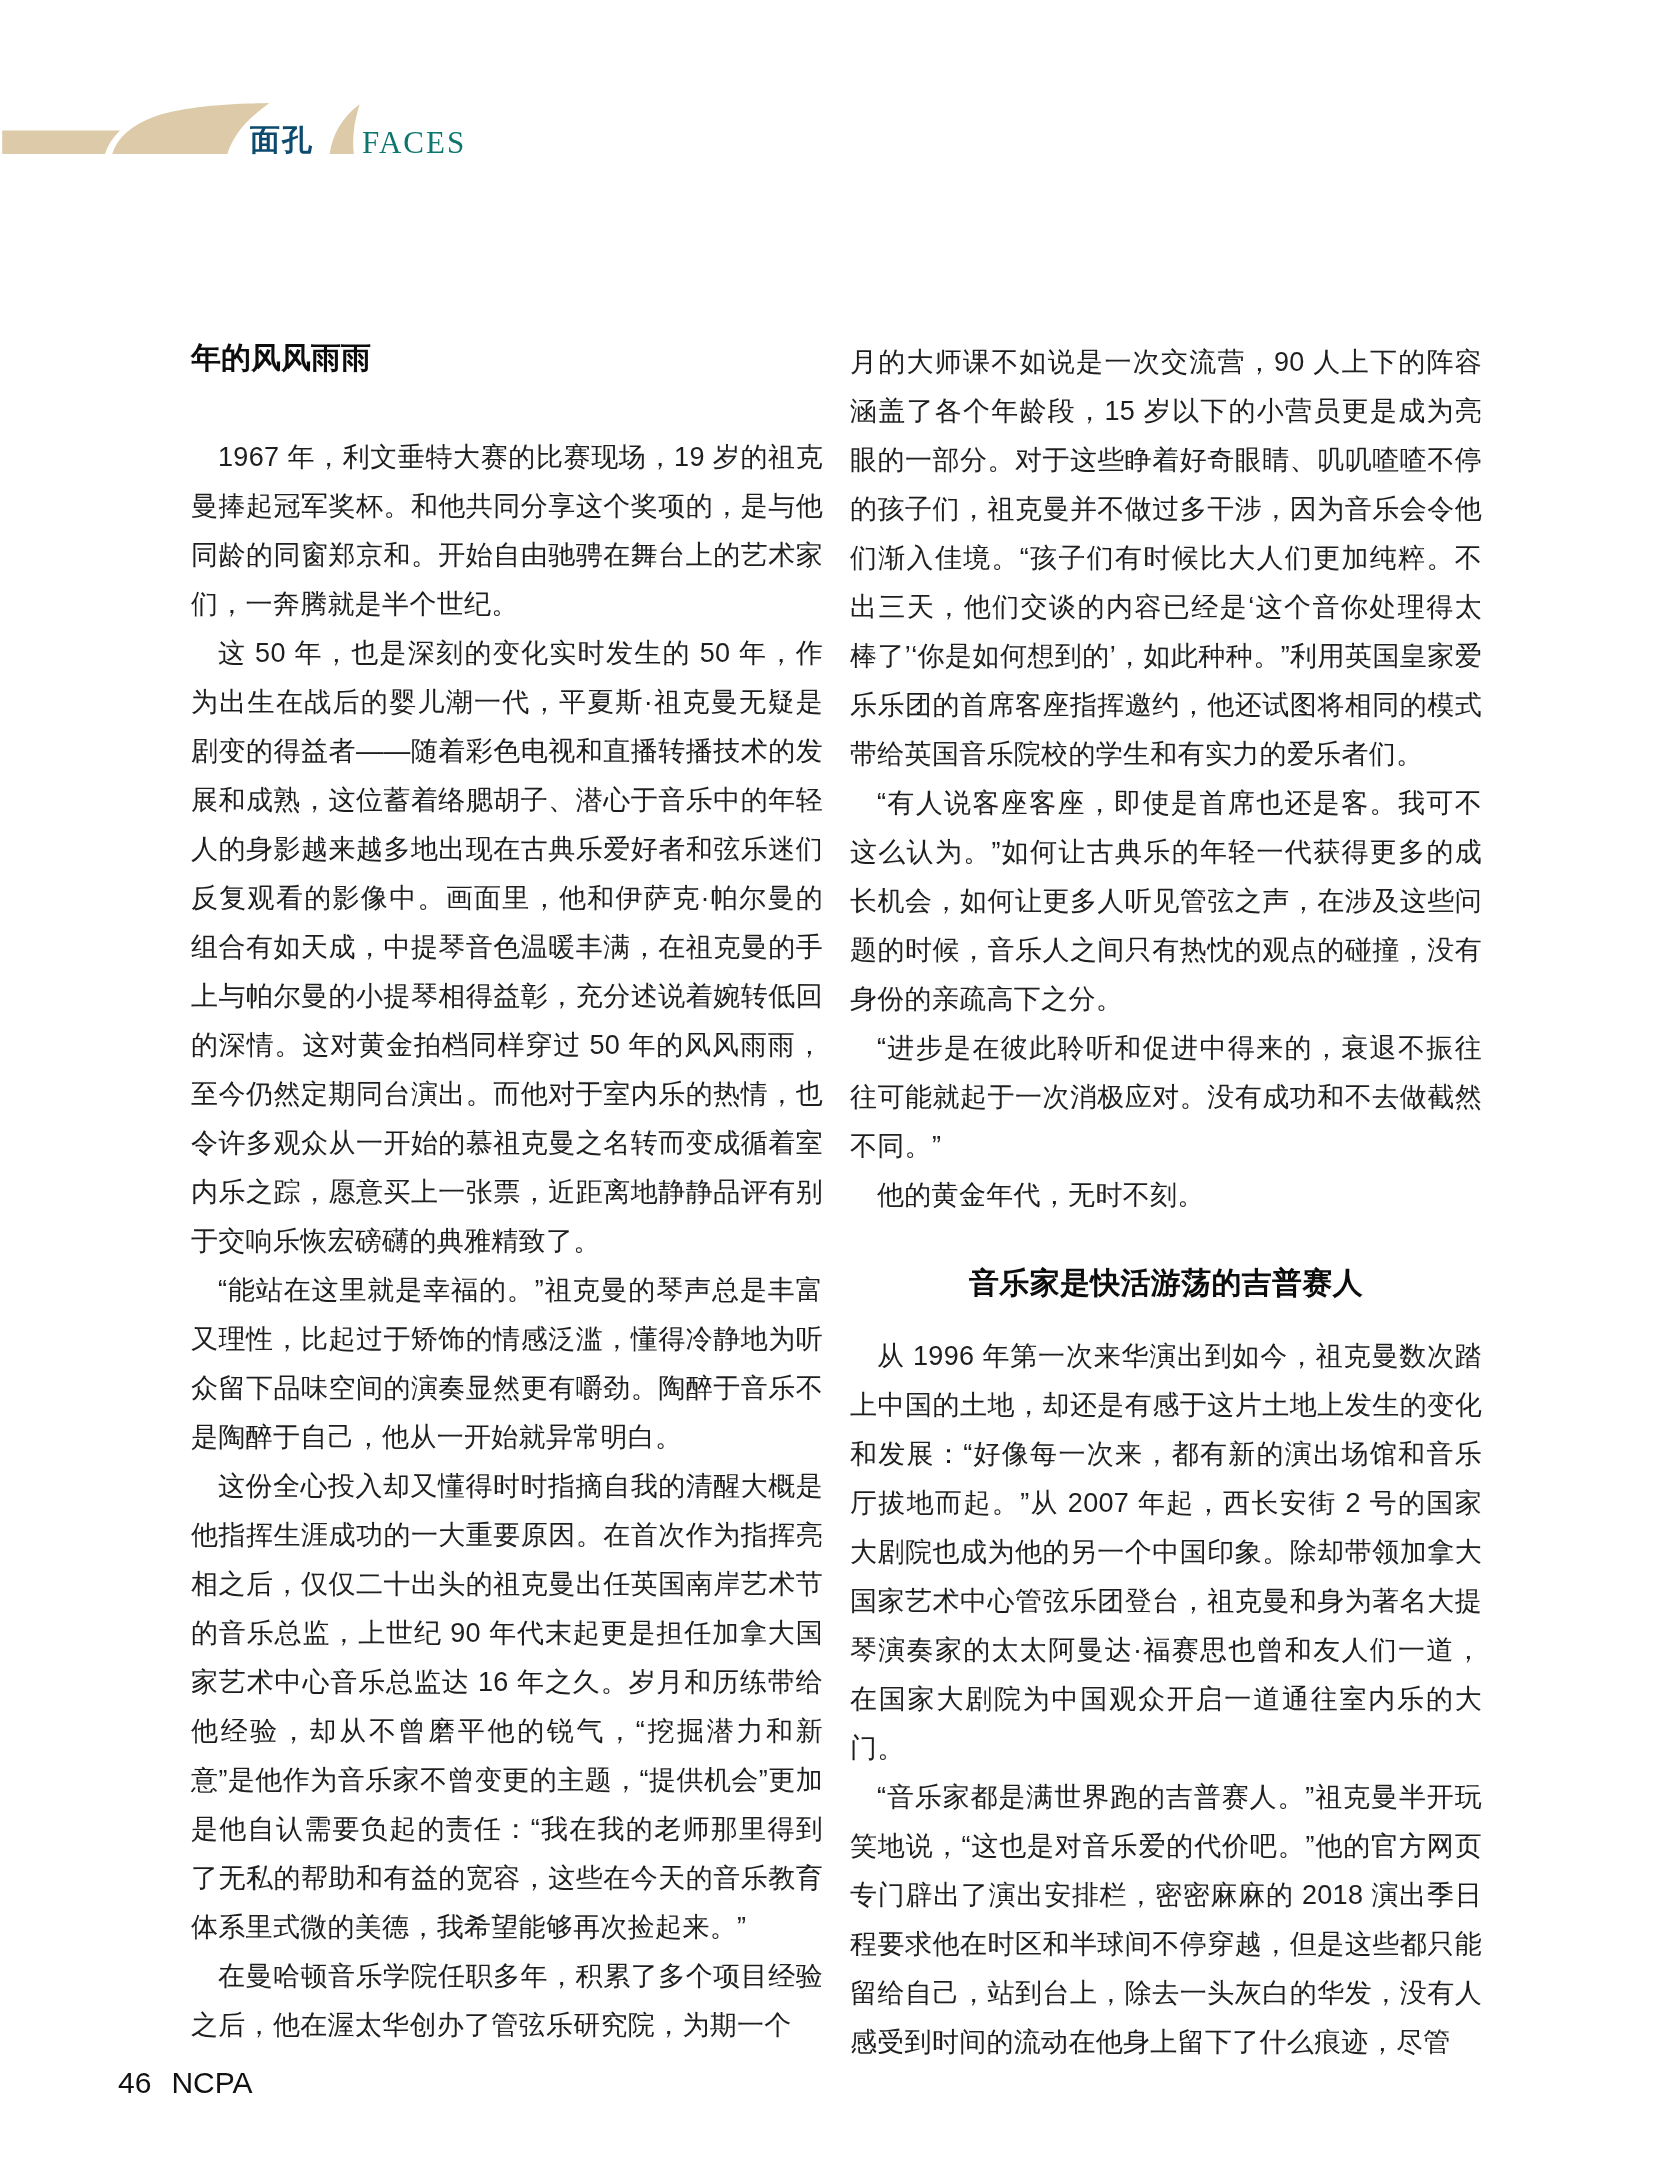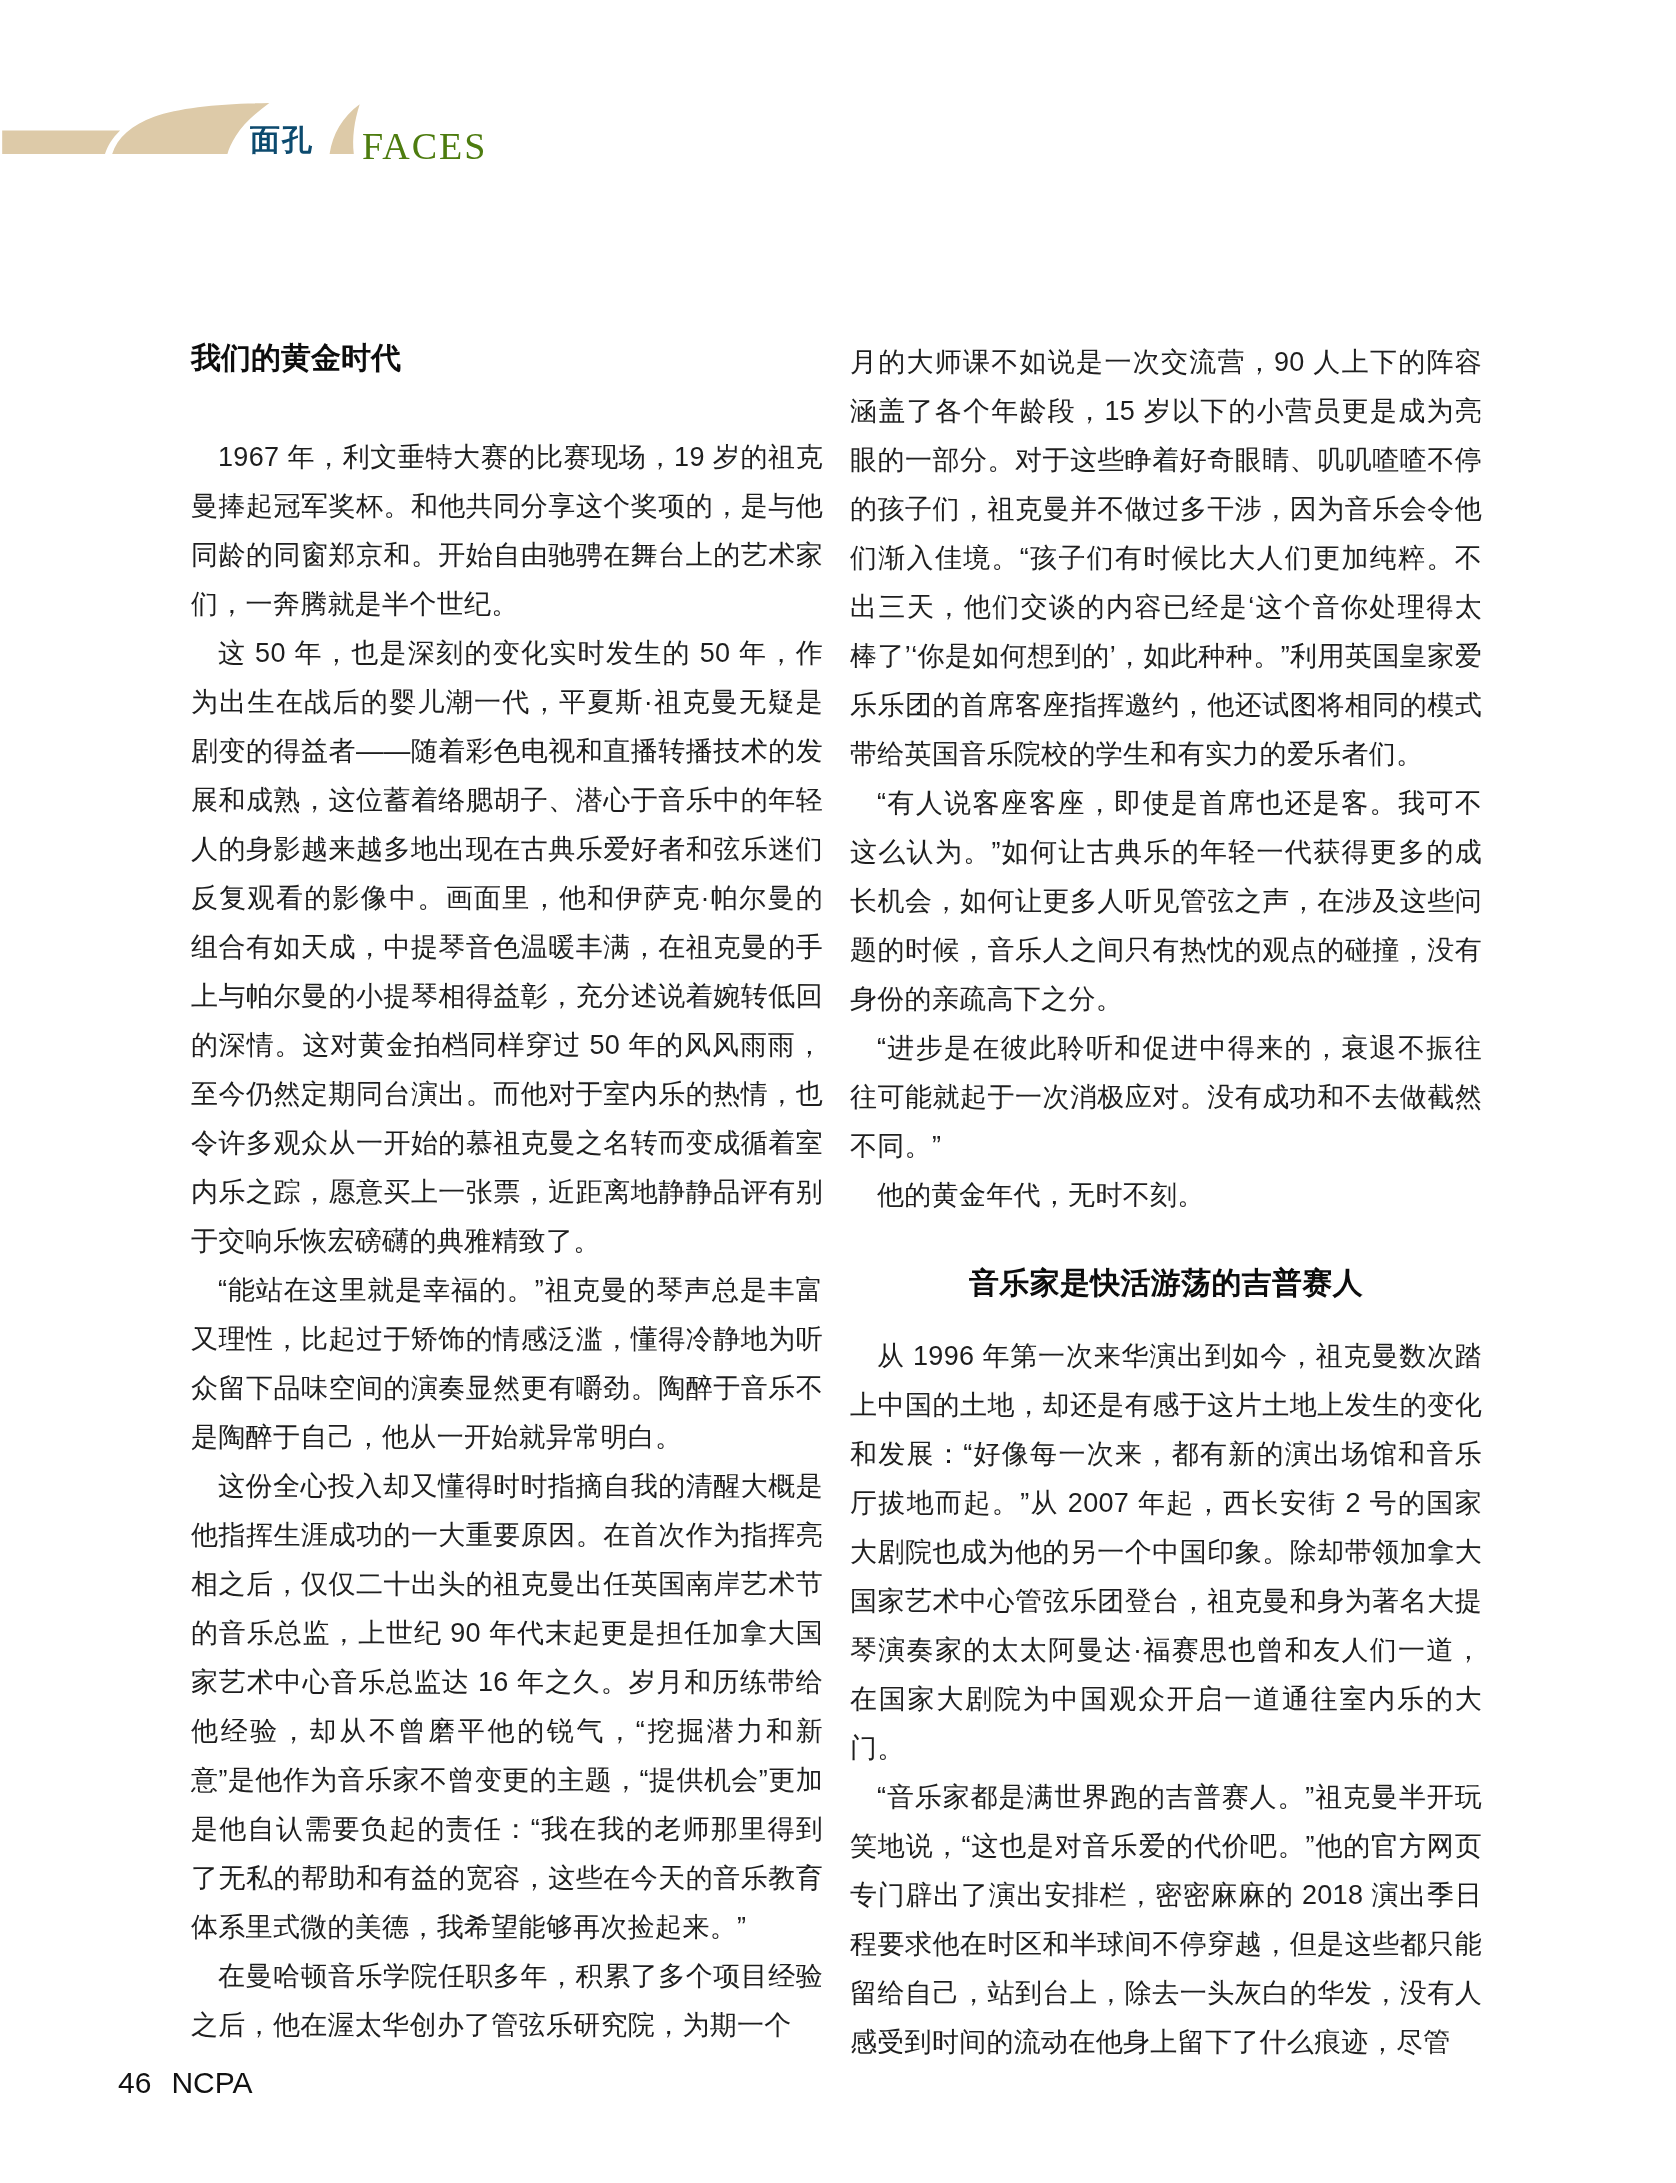--- a/index.html
+++ b/index.html
@@ -16,21 +16,21 @@
   .header-svg { position: absolute; left: 0; top: 103px; }
   .accent { fill: var(--accent-color, #ddcaa8); }
   .logo-cn {
     position: absolute; left: 250px; top: 125px;
     font-size: 30px; font-weight: bold; color: #0c4a6e;
     letter-spacing: 2px; line-height: 1;
   }
   .logo-en {
     position: absolute; left: 362px; top: 127px;
     font-family: "Liberation Serif", serif;
-    font-size: 38px; color: #4d7c0f; letter-spacing: 2px; line-height: 1;
+    font-size: 31px; color: #0f766e; letter-spacing: 2px; line-height: 1;
   }
   
   .heading1 {
     position: absolute; left: 191px; top: 341px;
     font-size: 30px; font-weight: bold; color: #0d0d0d;
     margin: 0; line-height: 1.1;
   }
   .col {
     position: absolute;
     width: 632px;
@@ -64,21 +64,21 @@
 <div class="page">
 
   <svg class="header-svg" width="502" height="55" viewBox="0 0 760 84" aria-hidden="true">
     <path class="accent" d="M0,42 H180 C168,54 161,65 157,78 H0 Z"></path>
     <path class="accent" d="M168,78 C176,52 198,34 232,21 C272,7 334,1 408,0 C388,15 368,32 357,50 C350,61 346,70 344,78 Z"></path>
     <path class="accent" d="M500,78 C505,47 519,22 546,2 C538,27 534,53 537,78 Z"></path>
   </svg>
   <span class="logo-cn">面孔</span>
   <span class="logo-en">FACES</span>
 
-  <h1 class="heading1">我们的黄金时代</h1>
+  <h1 class="heading1">年的风风雨雨</h1>
   <section class="col col-left">
     <p>1967 年，利文垂特大赛的比赛现场，19 岁的祖克曼捧起冠军奖杯。和他共同分享这个奖项的，是与他同龄的同窗郑京和。开始自由驰骋在舞台上的艺术家们，一奔腾就是半个世纪。</p>
     <p>这 50 年，也是深刻的变化实时发生的 50 年，作为出生在战后的婴儿潮一代，平夏斯·祖克曼无疑是剧变的得益者——随着彩色电视和直播转播技术的发展和成熟，这位蓄着络腮胡子、潜心于音乐中的年轻人的身影越来越多地出现在古典乐爱好者和弦乐迷们反复观看的影像中。画面里，他和伊萨克·帕尔曼的组合有如天成，中提琴音色温暖丰满，在祖克曼的手上与帕尔曼的小提琴相得益彰，充分述说着婉转低回的深情。这对黄金拍档同样穿过 50 年的风风雨雨，至今仍然定期同台演出。而他对于室内乐的热情，也令许多观众从一开始的慕祖克曼之名转而变成循着室内乐之踪，愿意买上一张票，近距离地静静品评有别于交响乐恢宏磅礴的典雅精致了。</p>
     <p>“能站在这里就是幸福的。”祖克曼的琴声总是丰富又理性，比起过于矫饰的情感泛滥，懂得冷静地为听众留下品味空间的演奏显然更有嚼劲。陶醉于音乐不是陶醉于自己，他从一开始就异常明白。</p>
     <p>这份全心投入却又懂得时时指摘自我的清醒大概是他指挥生涯成功的一大重要原因。在首次作为指挥亮相之后，仅仅二十出头的祖克曼出任英国南岸艺术节的音乐总监，上世纪 90 年代末起更是担任加拿大国家艺术中心音乐总监达 16 年之久。岁月和历练带给他经验，却从不曾磨平他的锐气，“挖掘潜力和新意”是他作为音乐家不曾变更的主题，“提供机会”更加是他自认需要负起的责任：“我在我的老师那里得到了无私的帮助和有益的宽容，这些在今天的音乐教育体系里式微的美德，我希望能够再次捡起来。”</p>
     <p>在曼哈顿音乐学院任职多年，积累了多个项目经验之后，他在渥太华创办了管弦乐研究院，为期一个</p>
   </section>
 
   <section class="col col-right">
     <p class="noindent">月的大师课不如说是一次交流营，90 人上下的阵容涵盖了各个年龄段，15 岁以下的小营员更是成为亮眼的一部分。对于这些睁着好奇眼睛、叽叽喳喳不停的孩子们，祖克曼并不做过多干涉，因为音乐会令他们渐入佳境。“孩子们有时候比大人们更加纯粹。不出三天，他们交谈的内容已经是‘这个音你处理得太棒了’‘你是如何想到的’，如此种种。”利用英国皇家爱乐乐团的首席客座指挥邀约，他还试图将相同的模式带给英国音乐院校的学生和有实力的爱乐者们。</p>

